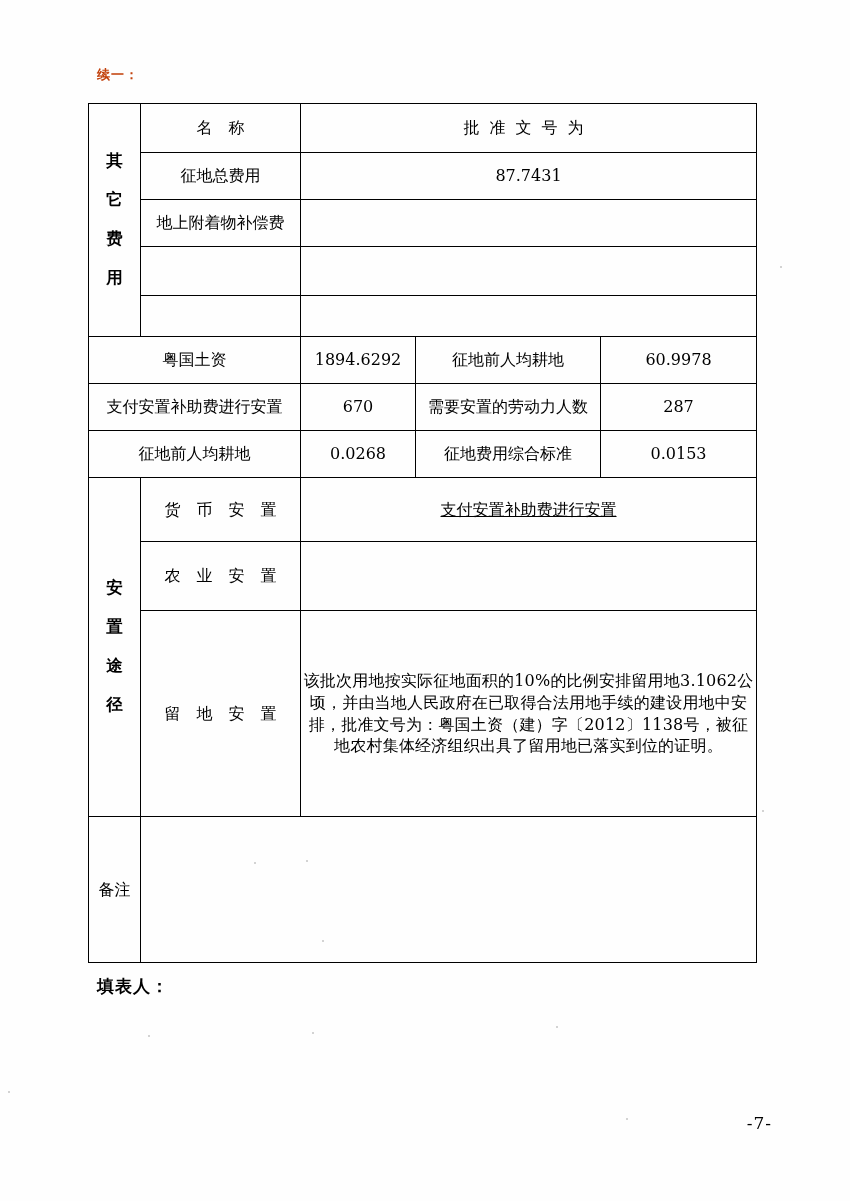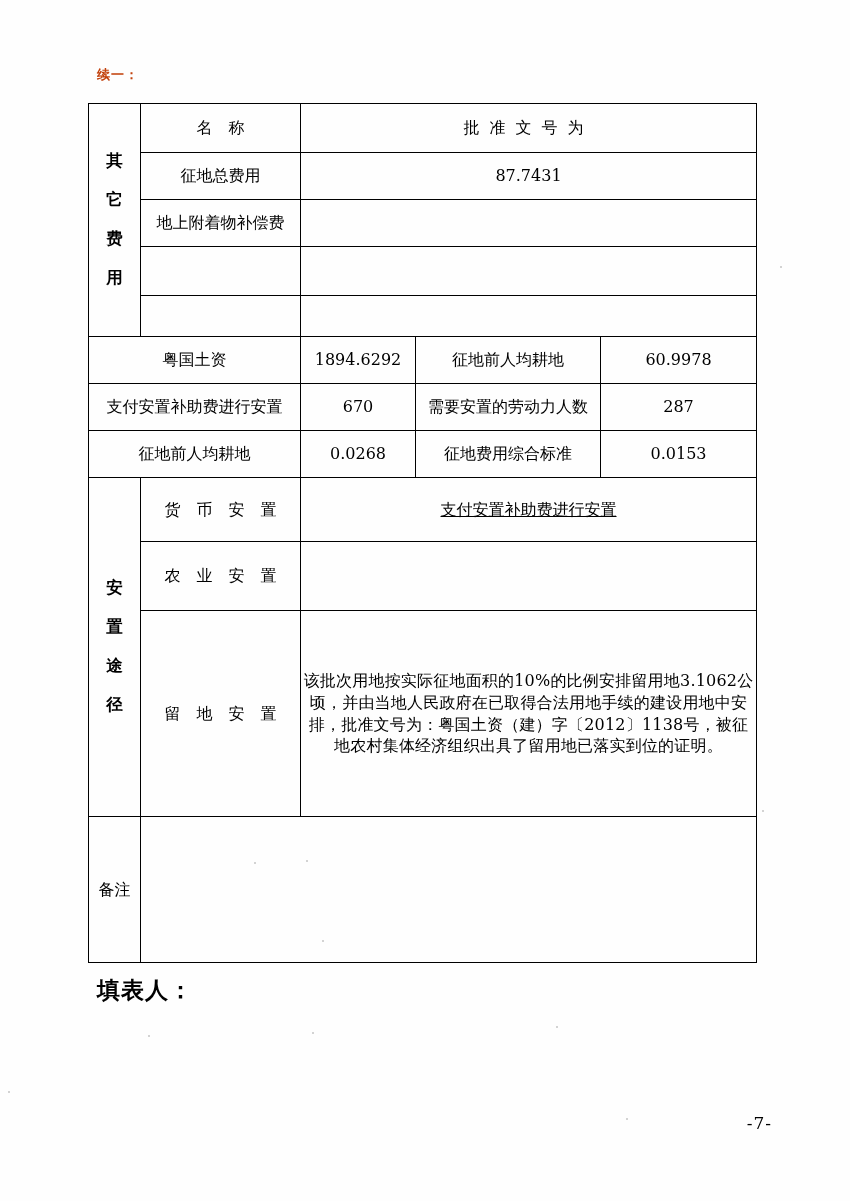--- a/index.html
+++ b/index.html
@@ -78,21 +78,21 @@
     vertical-align: top;
   }
 
   .leftpad { text-align: left; padding-left: 8px; font-size: 15.8px; text-decoration: underline; }
 
   
   .filler {
     position: absolute;
     left: 97px;
     top: 975px;
-    font-size: 23px;
+    font-size: 17px;
     font-weight: 600;
     letter-spacing: 1px;
   }
   .pageno {
     position: absolute;
     right: 78px;
     top: 1113px;
     font-size: 17px;
     letter-spacing: 1px;
   }

